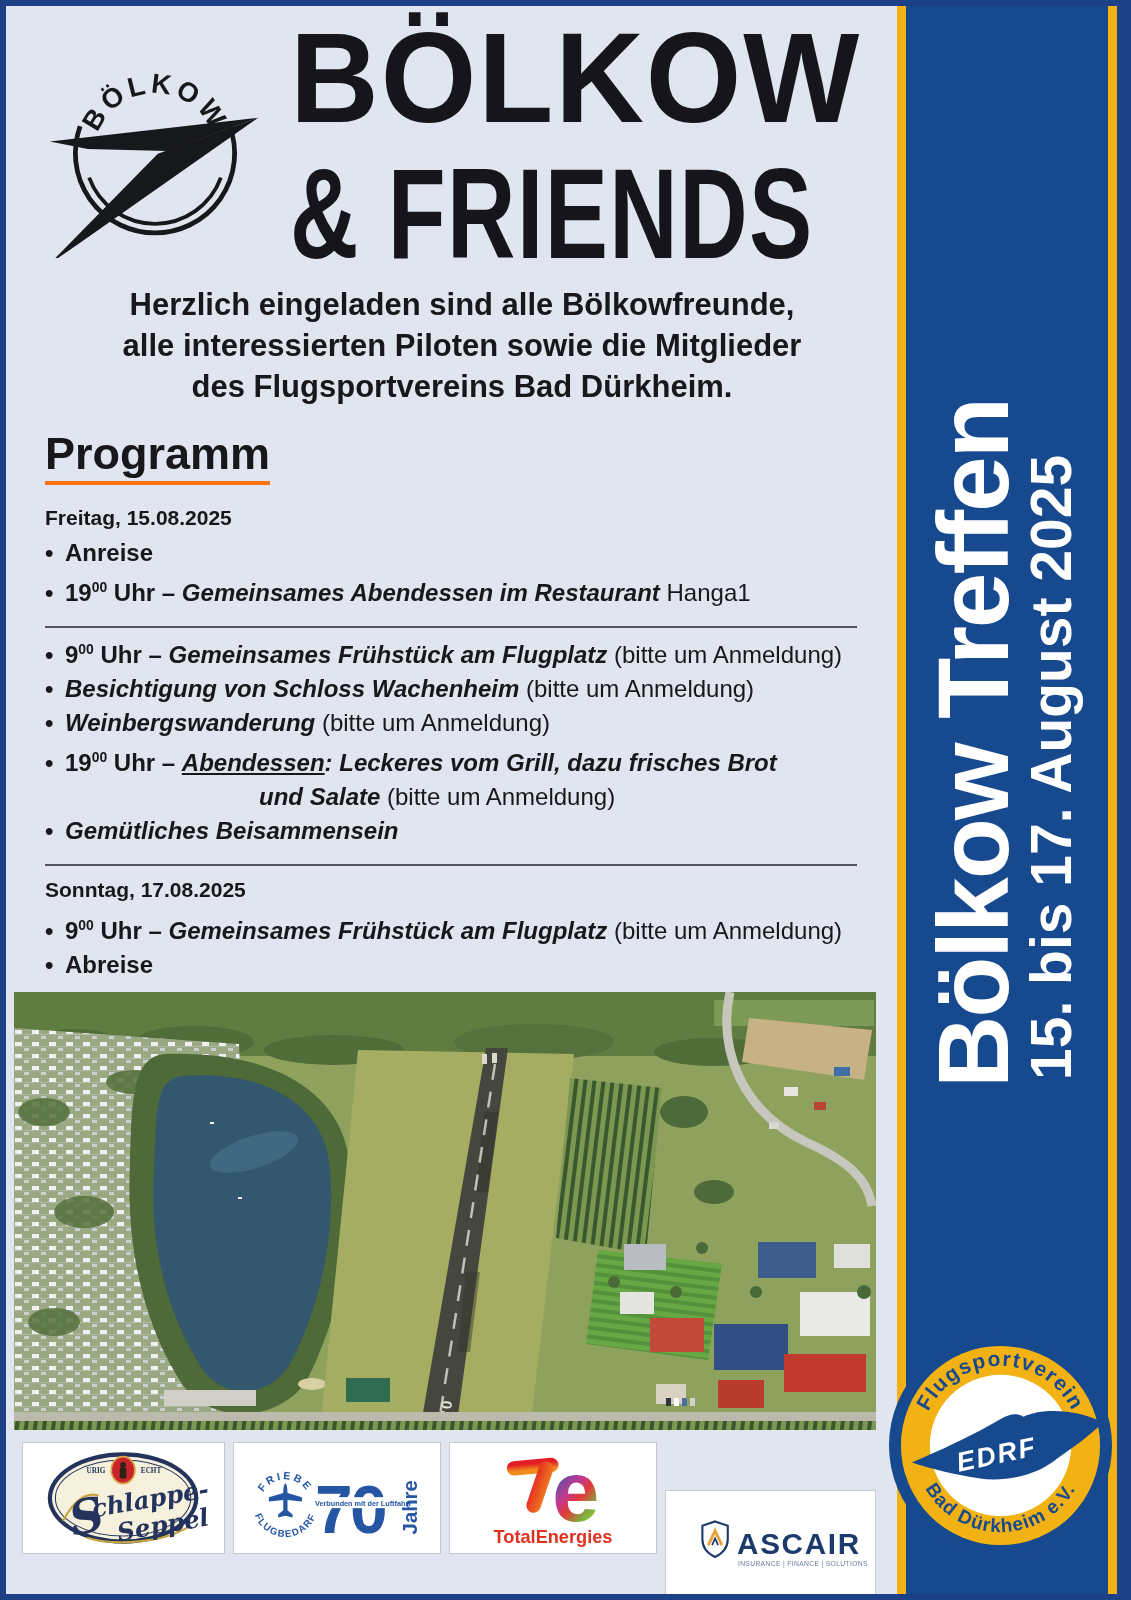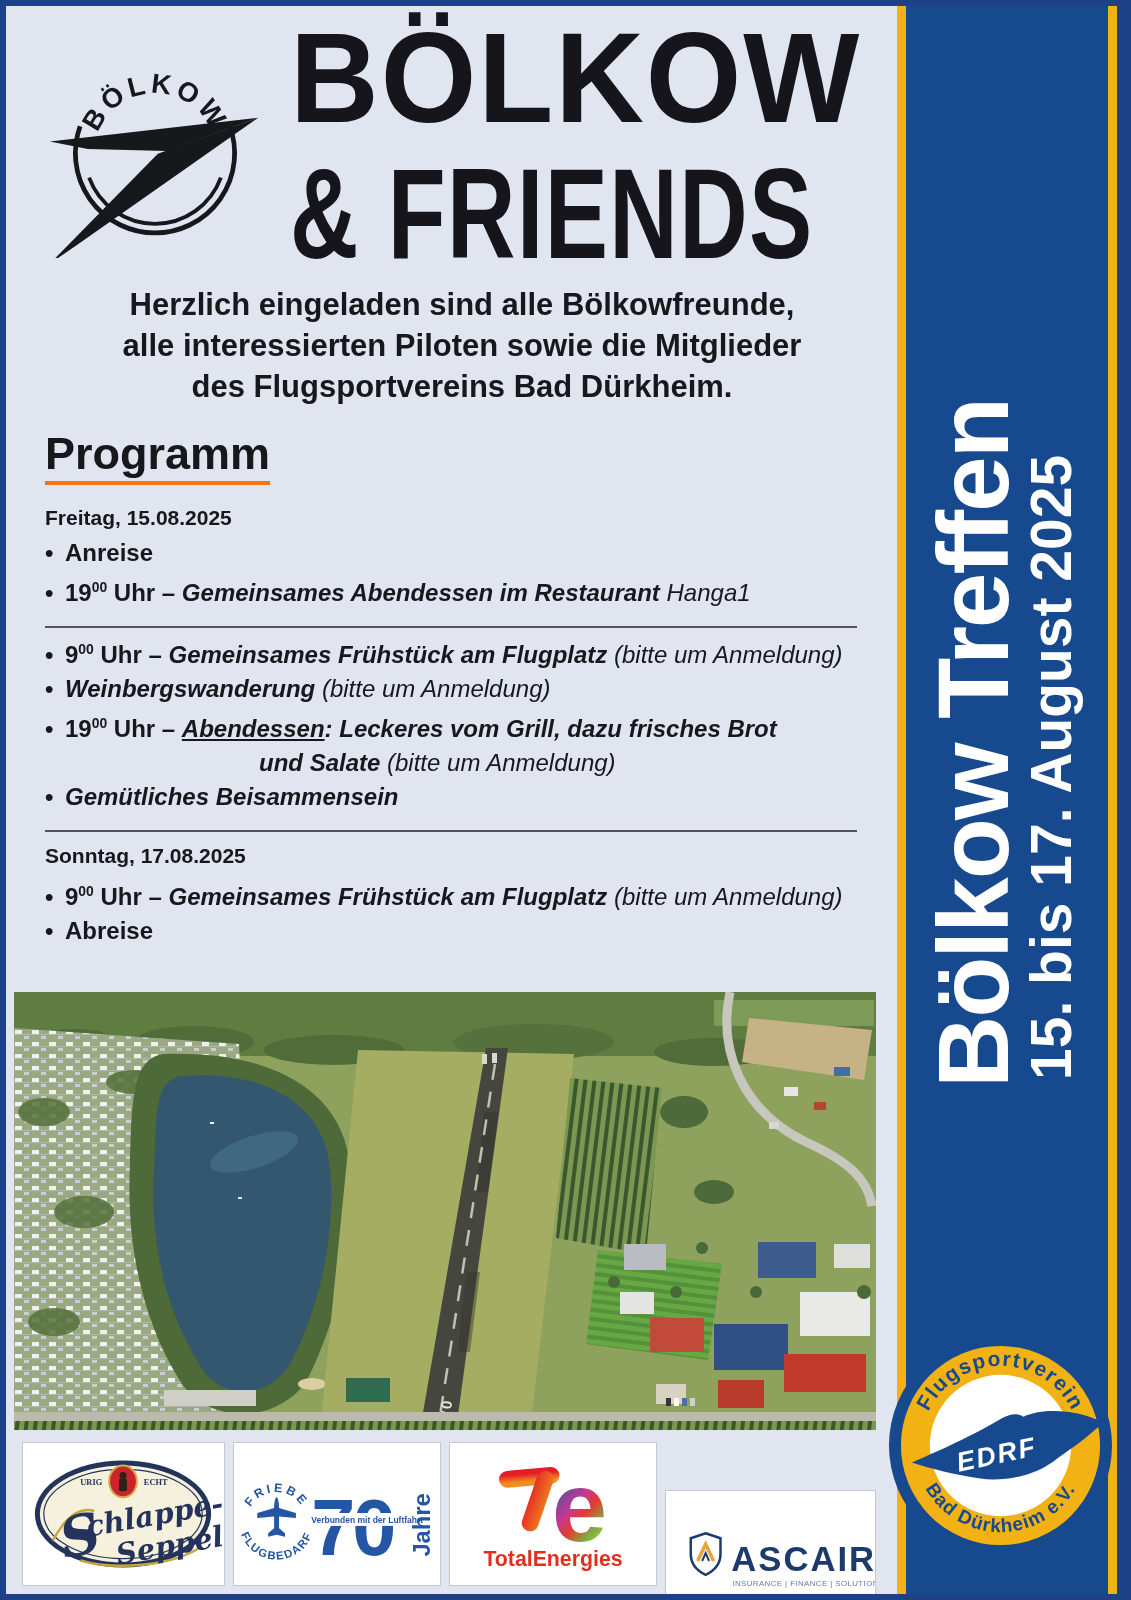--- a/index.html
+++ b/index.html
@@ -18,30 +18,30 @@
 
   
   .prog-heading{position:absolute;left:45px;top:428px;font-size:45px;font-weight:bold;color:#17171c;z-index:10;border-bottom:4px solid #f97316;padding-bottom:1px;}
   .program{position:absolute;left:45px;top:494px;width:814px;color:#17171c;z-index:10;}
   .day-date{font-size:21px;font-weight:bold;margin:12px 0 6px;}
   .p-item{font-size:24px;line-height:34px;}
   .p-item .bullet{display:inline-block;width:20px;font-weight:bold;}
   .p-item.cont{padding-left:214px;}
   .seg-b{font-weight:bold;}
   .seg-bi{font-weight:bold;font-style:italic;}
-  .seg-i{font-style:italic;}
+  .seg-i{}
   .seg-biu{font-weight:bold;font-style:italic;text-decoration:underline;}
   .p-item sup{font-size:0.58em;font-weight:bold;text-align:right;}
   .divider{border-top:2px solid #53535a;margin:16px 0 4px;width:812px;}
 
   
   .photo{position:absolute;left:14px;top:992px;width:862px;height:438px;z-index:10;}
 
   
-  .sponsor{position:absolute;top:1442px;height:144px;background:#fff;border:1px solid #c6c9cf;box-sizing:border-box;z-index:10;}
+  .sponsor{position:absolute;top:1442px;height:112px;background:#fff;border:1px solid #c6c9cf;box-sizing:border-box;z-index:10;}
   .sp1{left:22px;width:203px;}
   .sp2{left:233px;width:208px;}
   .sp3{left:449px;width:208px;}
   .sp4{left:665px;width:211px;margin-top:48px;}
   .sponsor svg{width:100%;height:100%;display:block;}
 
   
   .band-gold-l{position:absolute;left:897px;top:0;width:9px;height:100%;background:#f2b213;z-index:30;}
   .band-blue{position:absolute;left:906px;top:0;width:202px;height:100%;background:#17498f;z-index:30;}
   .band-gold-r{position:absolute;left:1108px;top:0;width:9px;height:100%;background:#f2b213;z-index:30;}
@@ -80,20 +80,21 @@
     <div>des Flugsportvereins Bad Dürkheim.</div>
   </div>
 
   <div class="prog-heading">Programm</div>
   <div class="program">
       <div class="day-date">Freitag, 15.08.2025</div>
       <div class="p-item"><span class="bullet">•</span><span class="seg-b">Anreise</span></div>
       <div class="p-item"><span class="bullet">•</span><span class="seg-b">19</span><sup class="seg-b">00</sup><span class="seg-b"> Uhr – </span><span class="seg-bi">Gemeinsames Abendessen im Restaurant </span><span class="seg-i">Hanga1</span></div>
       <div class="divider"></div>
       <div class="p-item"><span class="bullet">•</span><span class="seg-b">9</span><sup class="seg-b">00</sup><span class="seg-b"> Uhr – </span><span class="seg-bi">Gemeinsames Frühstück am Flugplatz </span><span class="seg-i">(bitte um Anmeldung)</span></div>
+      <div class="p-item"><span class="bullet">•</span><span class="seg-bi">Besichtigung von Schloss Wachenheim </span><span class="seg-i">(bitte um Anmeldung)</span></div>
       <div class="p-item"><span class="bullet">•</span><span class="seg-bi">Weinbergswanderung </span><span class="seg-i">(bitte um Anmeldung)</span></div>
       <div class="p-item"><span class="bullet">•</span><span class="seg-b">19</span><sup class="seg-b">00</sup><span class="seg-b"> Uhr – </span><span class="seg-biu">Abendessen</span><span class="seg-bi">: Leckeres vom Grill, dazu frisches Brot</span></div>
       <div class="p-item cont"><span class="seg-bi">und Salate </span><span class="seg-i">(bitte um Anmeldung)</span></div>
       <div class="p-item"><span class="bullet">•</span><span class="seg-bi">Gemütliches Beisammensein</span></div>
       <div class="divider"></div>
       <div class="day-date">Sonntag, 17.08.2025</div>
       <div class="p-item"><span class="bullet">•</span><span class="seg-b">9</span><sup class="seg-b">00</sup><span class="seg-b"> Uhr – </span><span class="seg-bi">Gemeinsames Frühstück am Flugplatz </span><span class="seg-i">(bitte um Anmeldung)</span></div>
       <div class="p-item"><span class="bullet">•</span><span class="seg-b">Abreise</span></div>
     </div>
 

